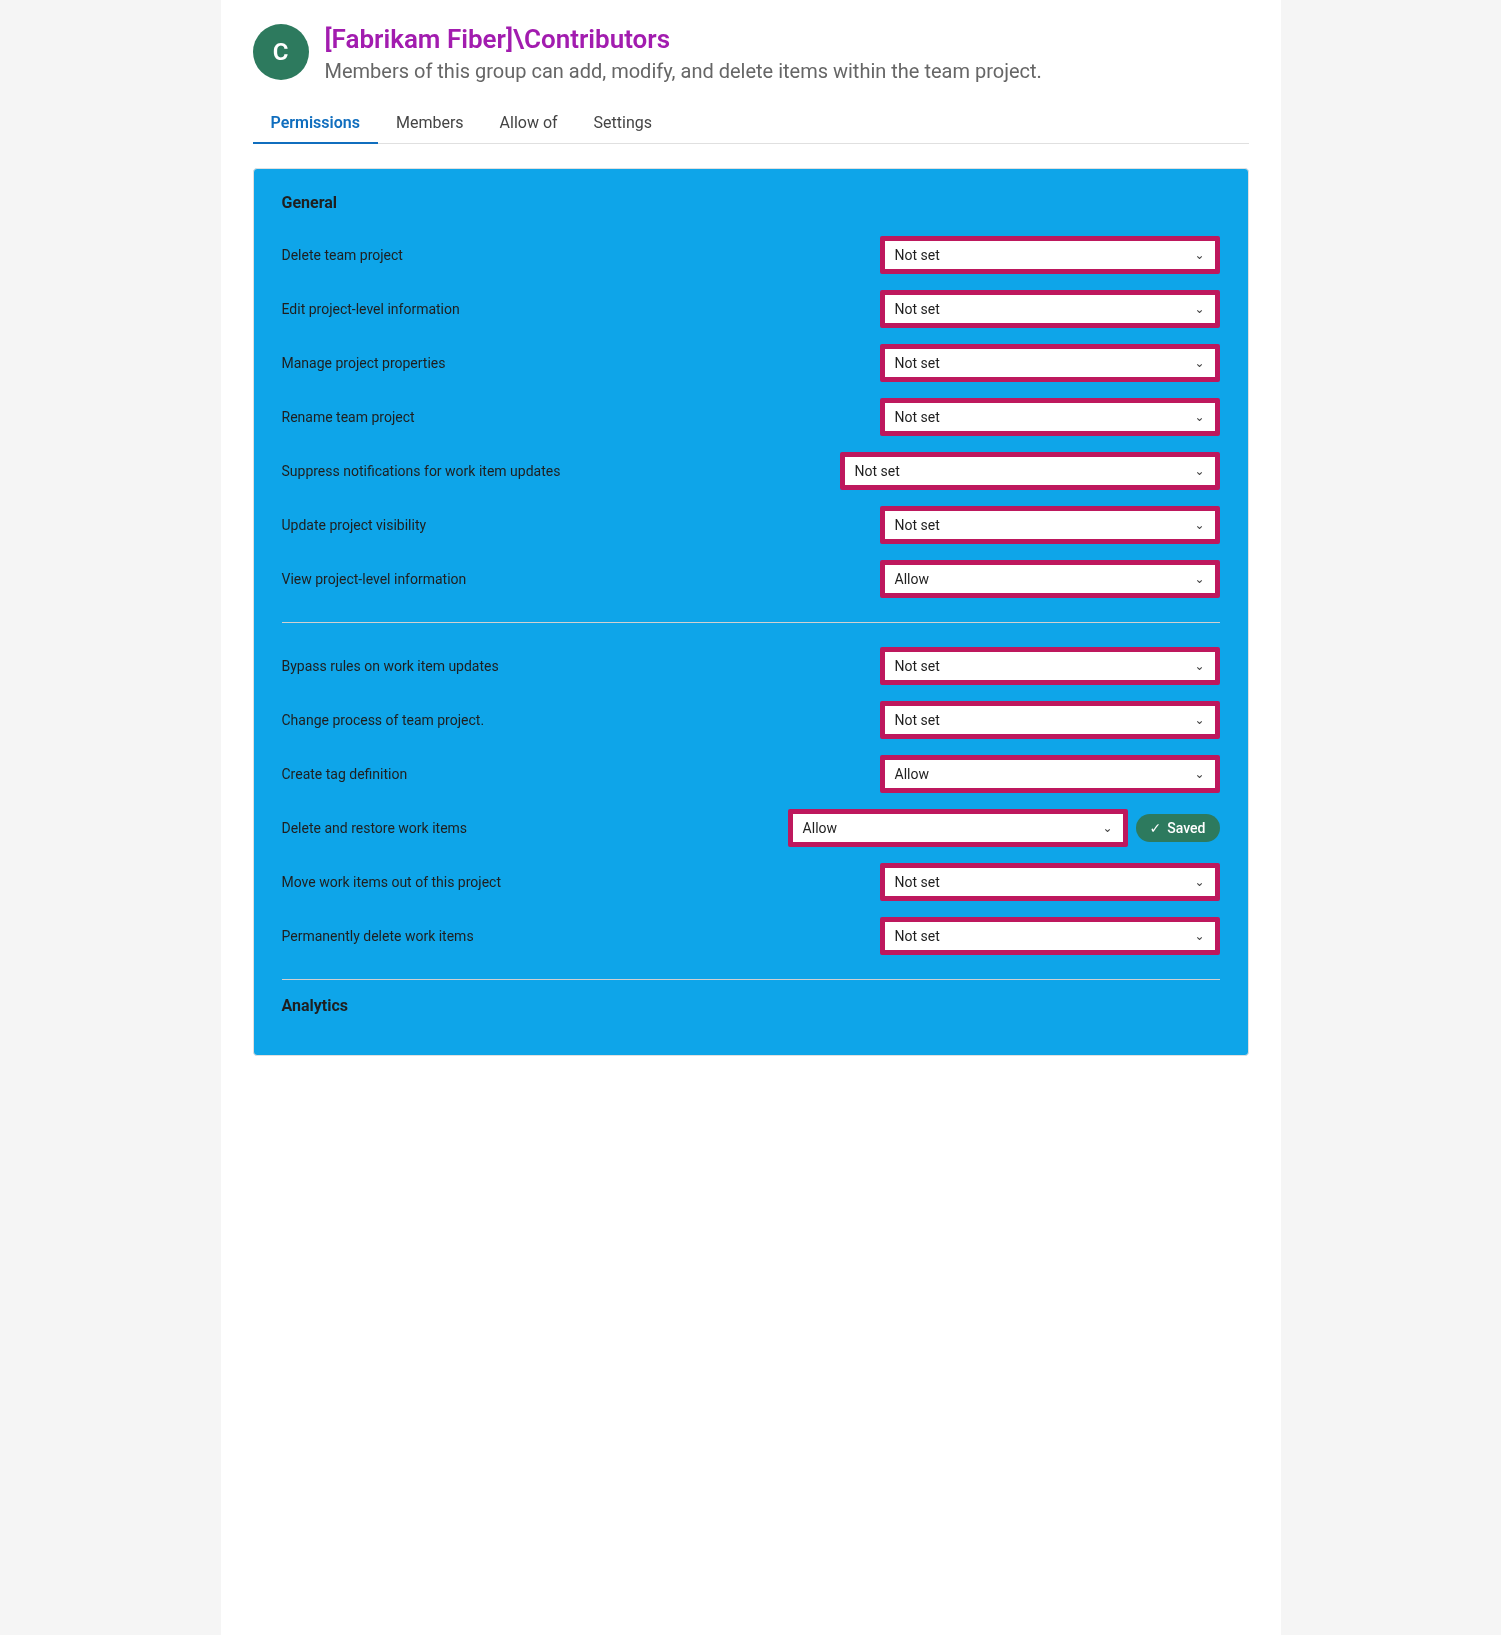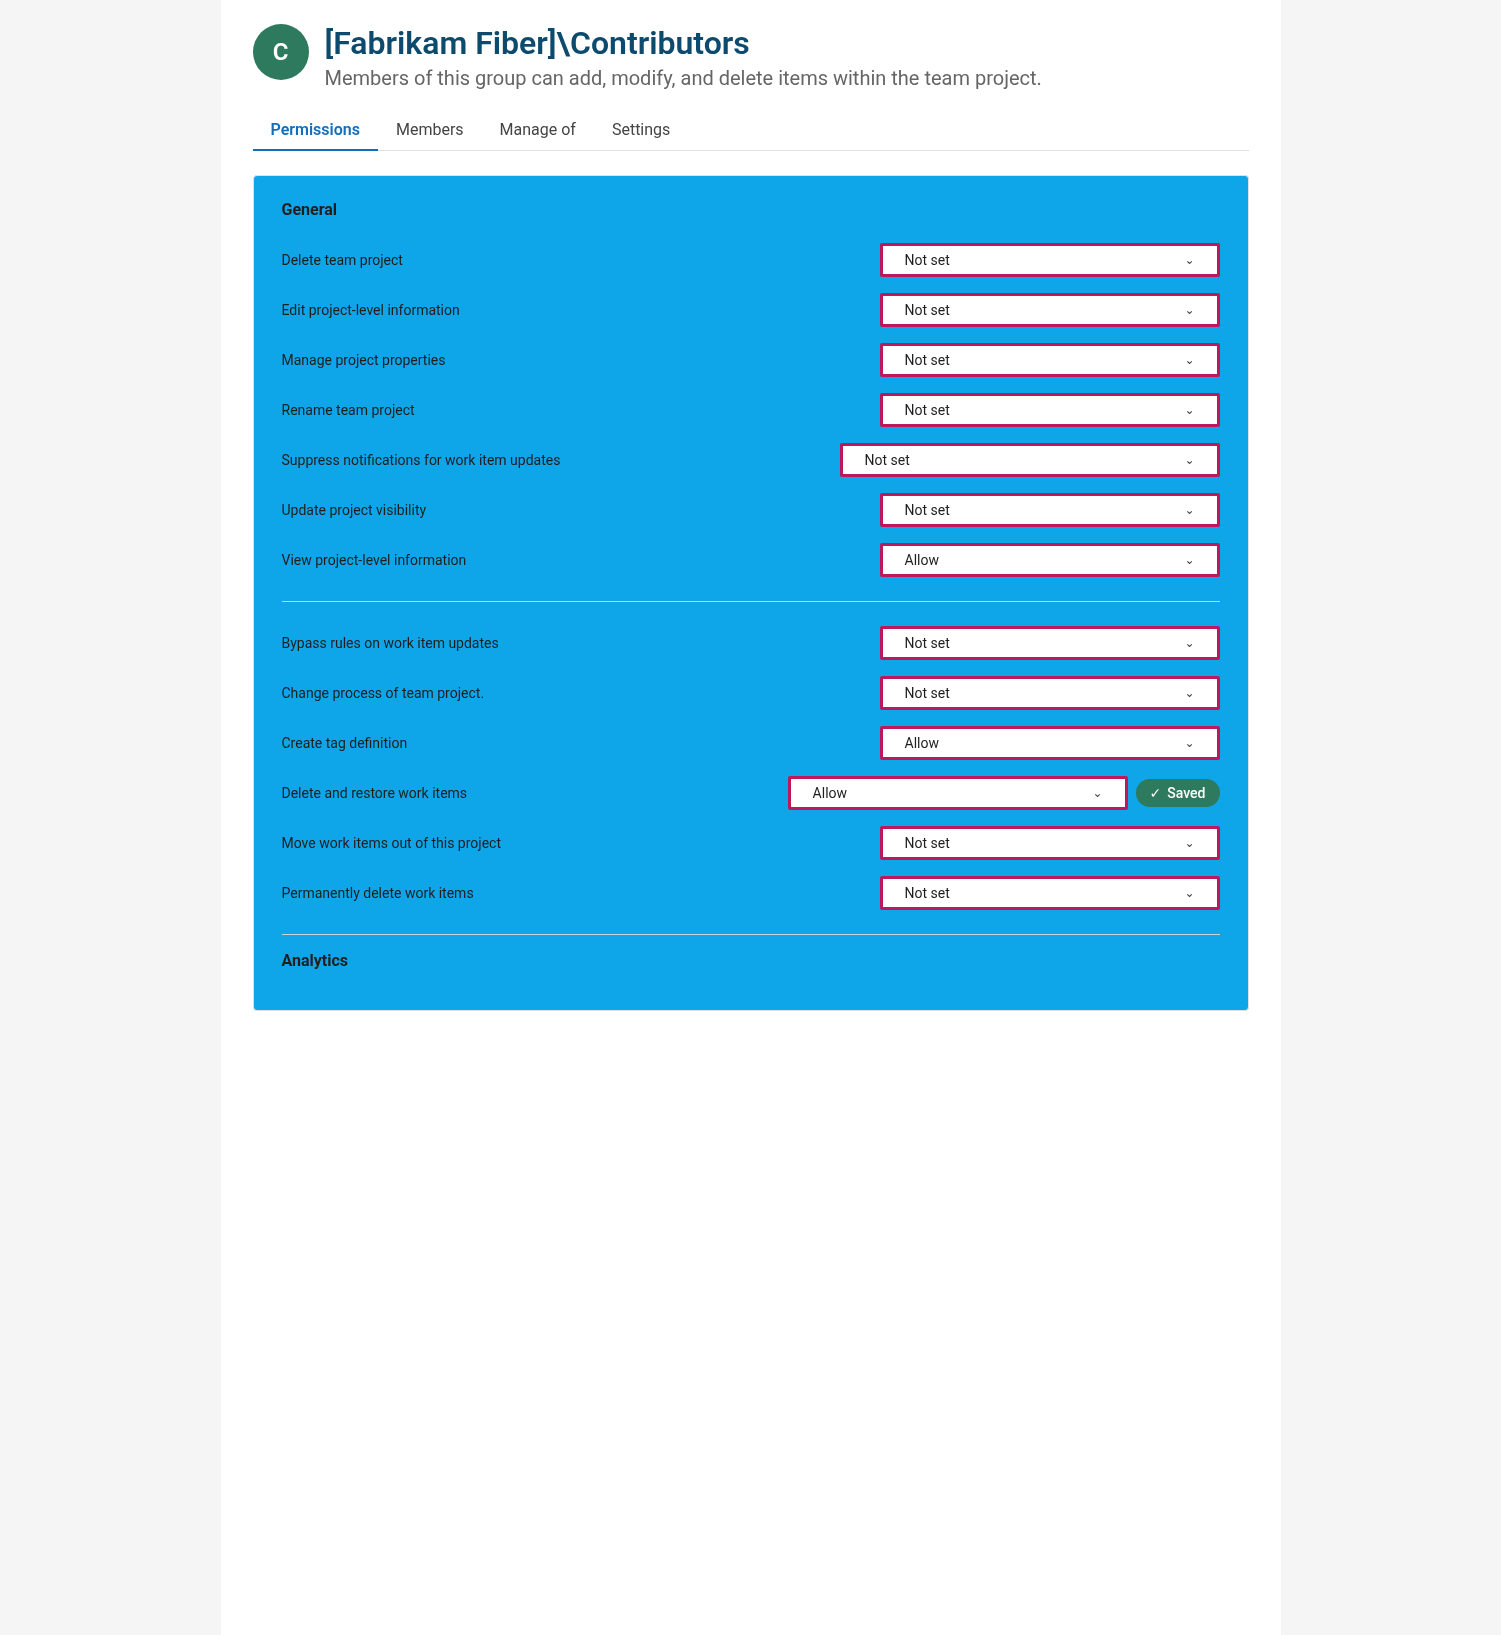--- a/index.html
+++ b/index.html
@@ -30,23 +30,23 @@
       display: flex;
       align-items: center;
       justify-content: center;
       color: white;
       font-size: 24px;
       font-weight: 600;
       flex-shrink: 0;
     }
     .header-text {}
     .header-title {
-      font-size: 32px;
+      font-size: 26px;
       font-weight: 600;
-      color: #0c4a6e;
+      color: #a21caf;
       line-height: 1.2;
       margin-bottom: 4px;
     }
     .header-subtitle {
       color: #666;
       font-size: 20px;
     }
     .tabs {
       display: flex;
       gap: 0;
@@ -89,23 +89,23 @@
     .permission-label {
       font-size: 14px;
       color: #1f1f1f;
       flex: 1;
       min-width: 0;
     }
     .permission-select {
       display: flex;
       align-items: center;
       justify-content: space-between;
-      border: 3px solid #be185d;
+      border: 5px solid #be185d;
       border-radius: 2px;
-      padding: 6px 22px;
+      padding: 6px 10px;
       min-width: 200px;
       width: 340px;
       background: #fff;
       cursor: pointer;
       font-size: 14px;
       color: #1f1f1f;
       flex-shrink: 0;
     }
     .permission-select.wide {
       width: 380px;
@@ -150,21 +150,21 @@
     <div class="avatar">C</div>
     <div class="header-text">
       <div class="header-title">[Fabrikam Fiber]\Contributors</div>
       <div class="header-subtitle">Members of this group can add, modify, and delete items within the team project.</div>
     </div>
   </div>
 
   <div class="tabs">
     <div class="tab active">Permissions</div>
     <div class="tab">Members</div>
-    <div class="tab">Manage of</div>
+    <div class="tab">Allow of</div>
     <div class="tab">Settings</div>
   </div>
 
   <div class="content-card">
 
     <div class="section-title">General</div>
 
     <div class="permission-row">
       <span class="permission-label">Delete team project</span>
       <div class="permission-select">

